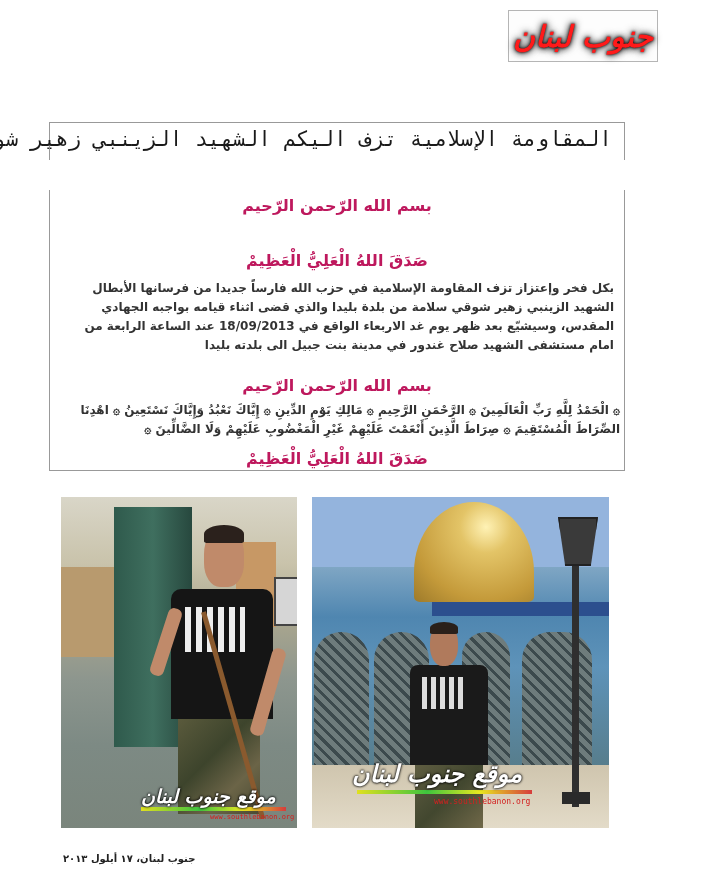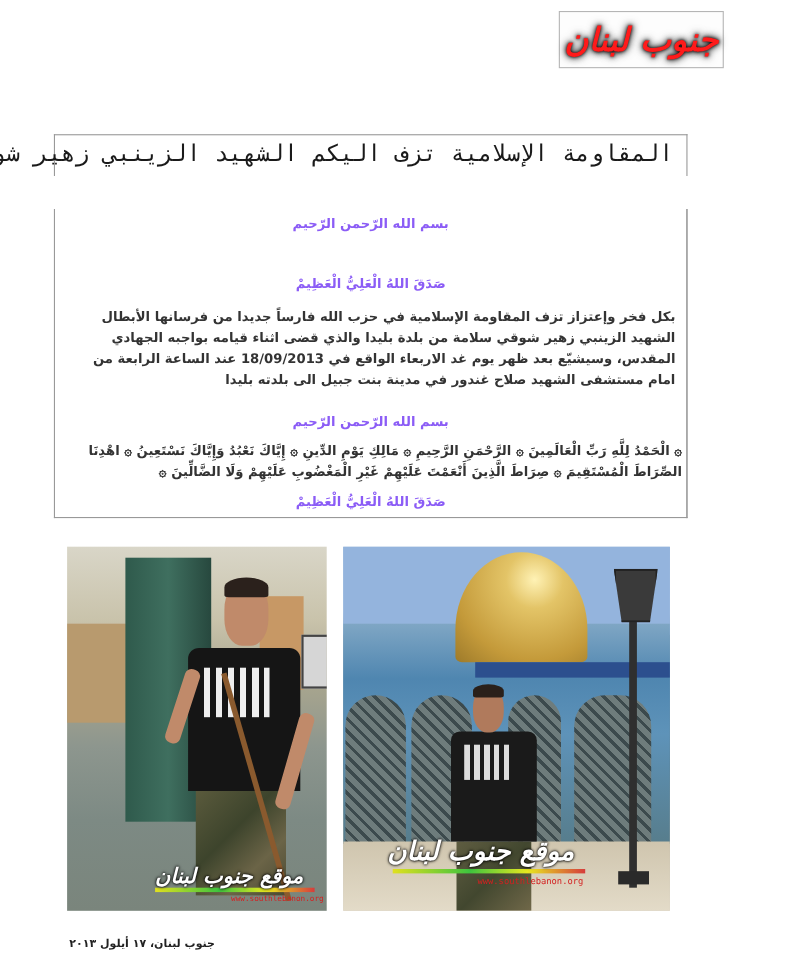--- a/index.html
+++ b/index.html
@@ -7,21 +7,21 @@
 
   .logo-box { position:absolute; left:474px; top:10px; width:150px; height:52px; border:1px solid #b5b5b5; background:#fdfdfd; display:flex; align-items:center; justify-content:center; box-sizing:border-box;margin-left:34px; }
   .logo-text { font-family:"DejaVu Serif", serif; font-weight:bold; font-style:italic; font-size:30px; color:#ff1a1a; direction:rtl;
     text-shadow: 0 0 3px #000, 0 0 6px #333, 0 0 9px #555; letter-spacing:-1px; }
 
   .title-box { position:absolute; left:49px; top:122px; width:576px; height:38px; border-top:1px solid #999; border-left:1px solid #999; border-right:1px solid #999; box-sizing:border-box; }
   .title-text { position:absolute; right:12px; top:4px; font-family:Liberation Mono, monospace; font-size:21px; color:#1a1a1a; direction:rtl; white-space:nowrap; }
 
   .content-box { position:absolute; left:49px; top:190px; width:576px; height:281px; border:1px solid #999; border-top:none; box-sizing:border-box; }
   .content-box::before { content:""; position:absolute; right:-1px; top:0; width:1px; height:281px; background:#999; }
-  .line { position:absolute; left:0; right:0; text-align:center; direction:rtl; font-size:12px; font-weight:bold; color:#8b5cf6; white-space:nowrap; }
+  .line { position:absolute; left:0; right:0; text-align:center; direction:rtl; font-size:16px; font-weight:bold; color:#be185d; white-space:nowrap; }
   .para { position:absolute; left:10px; right:10px; direction:rtl; font-size:12px; font-weight:bold; color:#333; line-height:19px; }
 
   .photo { position:absolute; top:497px; height:331px; overflow:hidden; box-sizing:border-box; }
   .photo1 { left:61px; width:236px;
     background:
       linear-gradient(180deg, rgba(255,255,255,0.0) 0%, rgba(255,255,255,0) 100%),
       linear-gradient(180deg, #d9d6c8 0%, #c9c3ab 20%, #a8a58e 38%, #8d968e 55%, #7d8a84 75%, #7a857c 100%); }
   .photo2 { left:312px; width:297px;
     background: linear-gradient(180deg, #8fb0d8 0%, #a3bfe0 18%, #6f93b0 24%, #5e8aa6 40%, #4a6c78 60%, #b9b3a4 80%, #d6cfbf 100%); }
 

